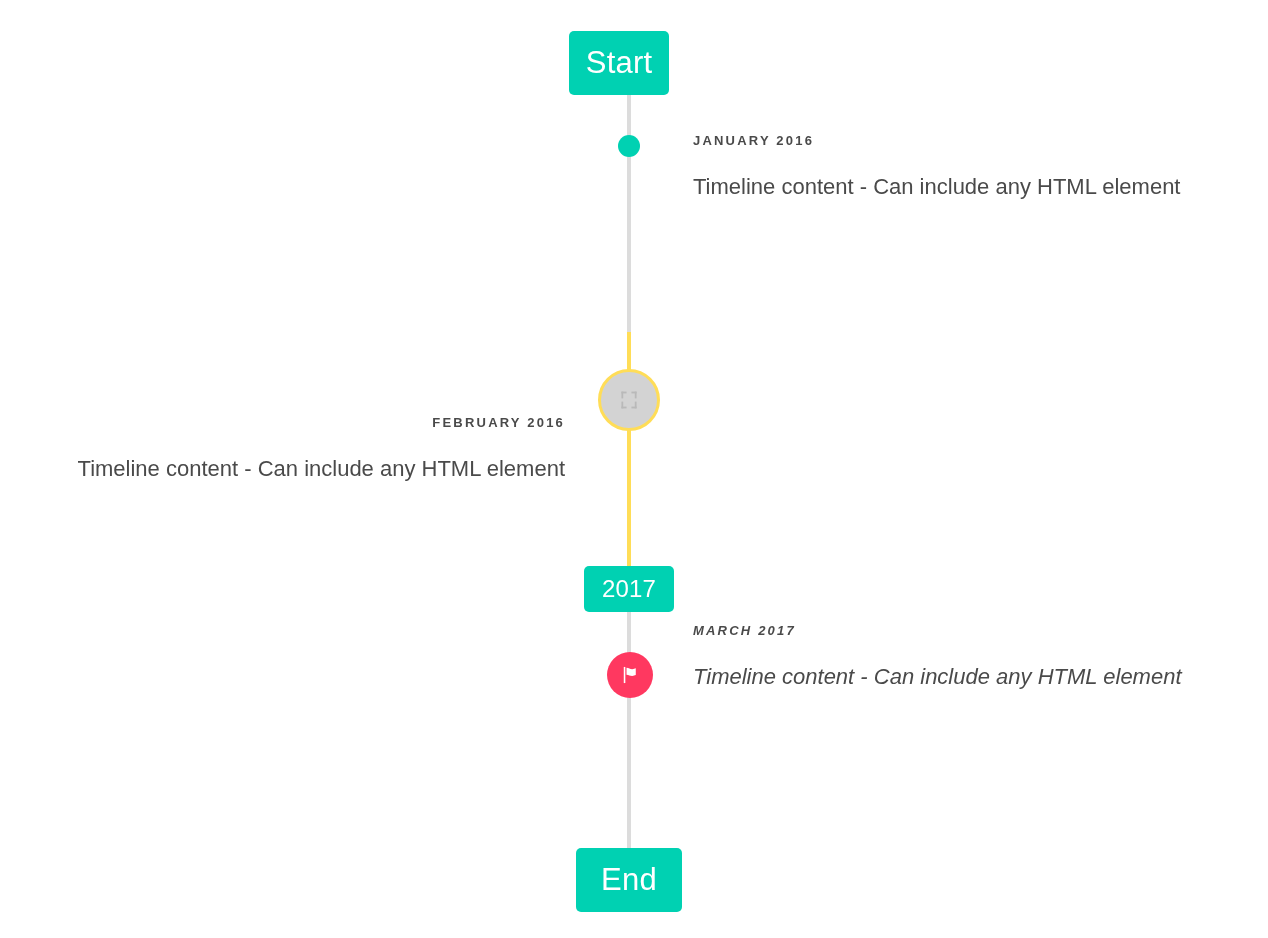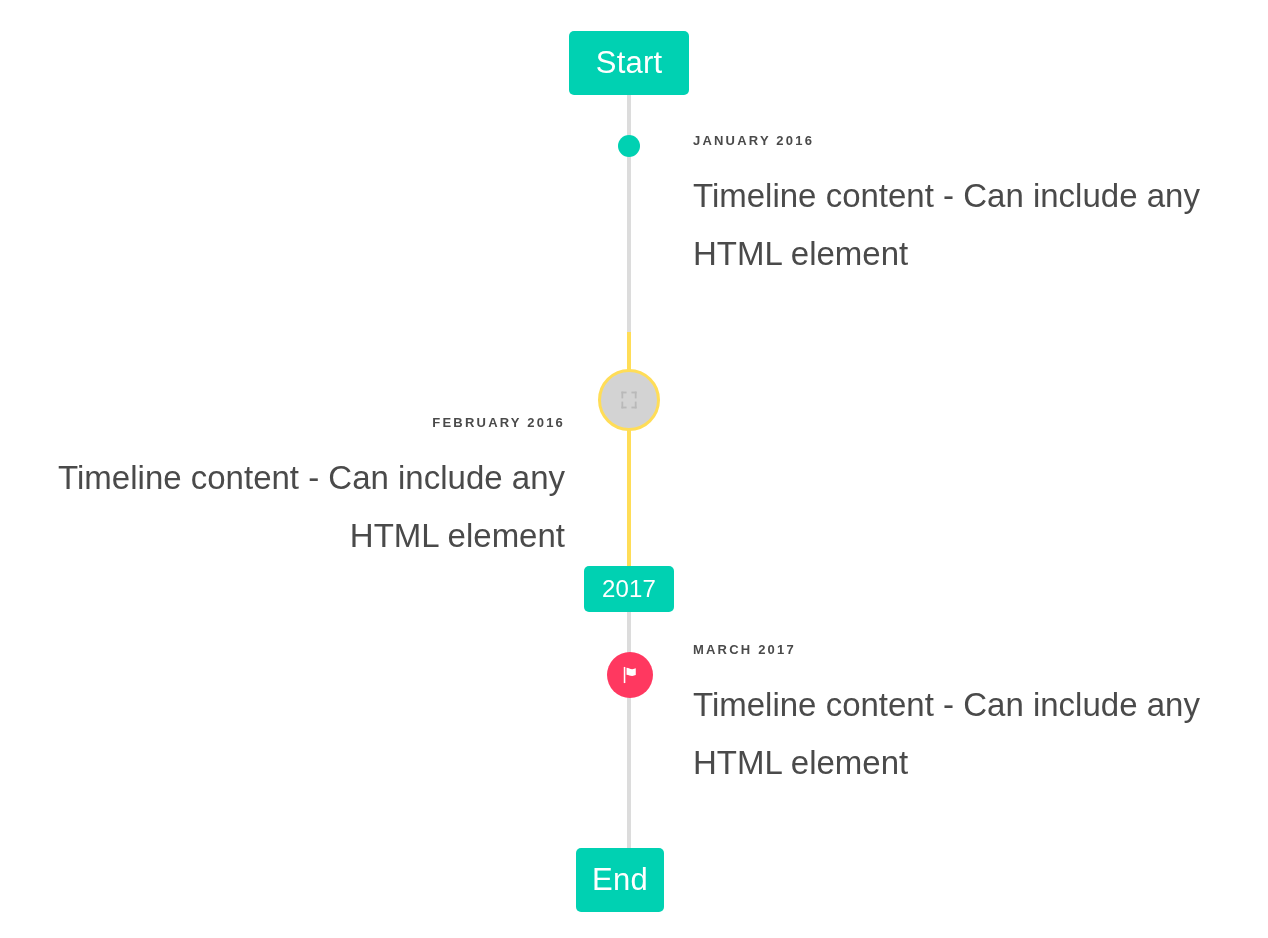--- a/index.html
+++ b/index.html
@@ -42,35 +42,35 @@
     align-items: center;
     justify-content: center;
     font-weight: 400;
     letter-spacing: 0.2px;
     white-space: nowrap;
     box-sizing: border-box;
   }
   .badge-start {
     left: 569px;
     top: 31px;
-    width: 120px;
+    width: 100px;
     height: 64px;
     font-size: 31px;
   }
   .badge-mid {
     left: 584px;
     top: 566px;
     width: 90px;
     height: 46px;
     font-size: 24px;
   }
   .badge-end {
     left: 576px;
     top: 848px;
-    width: 88px;
+    width: 106px;
     height: 64px;
     font-size: 31px;
   }
 
   
   .marker {
     position: absolute;
     border-radius: 50%;
     box-sizing: border-box;
     display: flex;
@@ -128,30 +128,30 @@
   .entry-date {
     font-size: 13px;
     font-weight: 700;
     letter-spacing: 2.2px;
     color: #4a4a4a;
     text-transform: uppercase;
     line-height: 1.2;
     margin: 0 0 18px 0;
   }
   .entry-body {
-    font-size: 33px;
+    font-size: 22px;
     font-weight: 400;
     color: #4a4a4a;
     line-height: 1.78;
     margin: 0;
   }
 
   .entry-jan { top: 133px; }
   .entry-feb { top: 367px; margin-top: 48px; }
-  .entry-mar { top: 642px; }
+  .entry-mar { top: 623px; font-style: italic; }
 </style>
 </head>
 <body>
 
 <div id="page">
 
   <div class="axis-line" style="top:95px;height:237px;"></div>
 
   <div class="axis-line is-accent" style="top:332px;height:234px;"></div>
 

